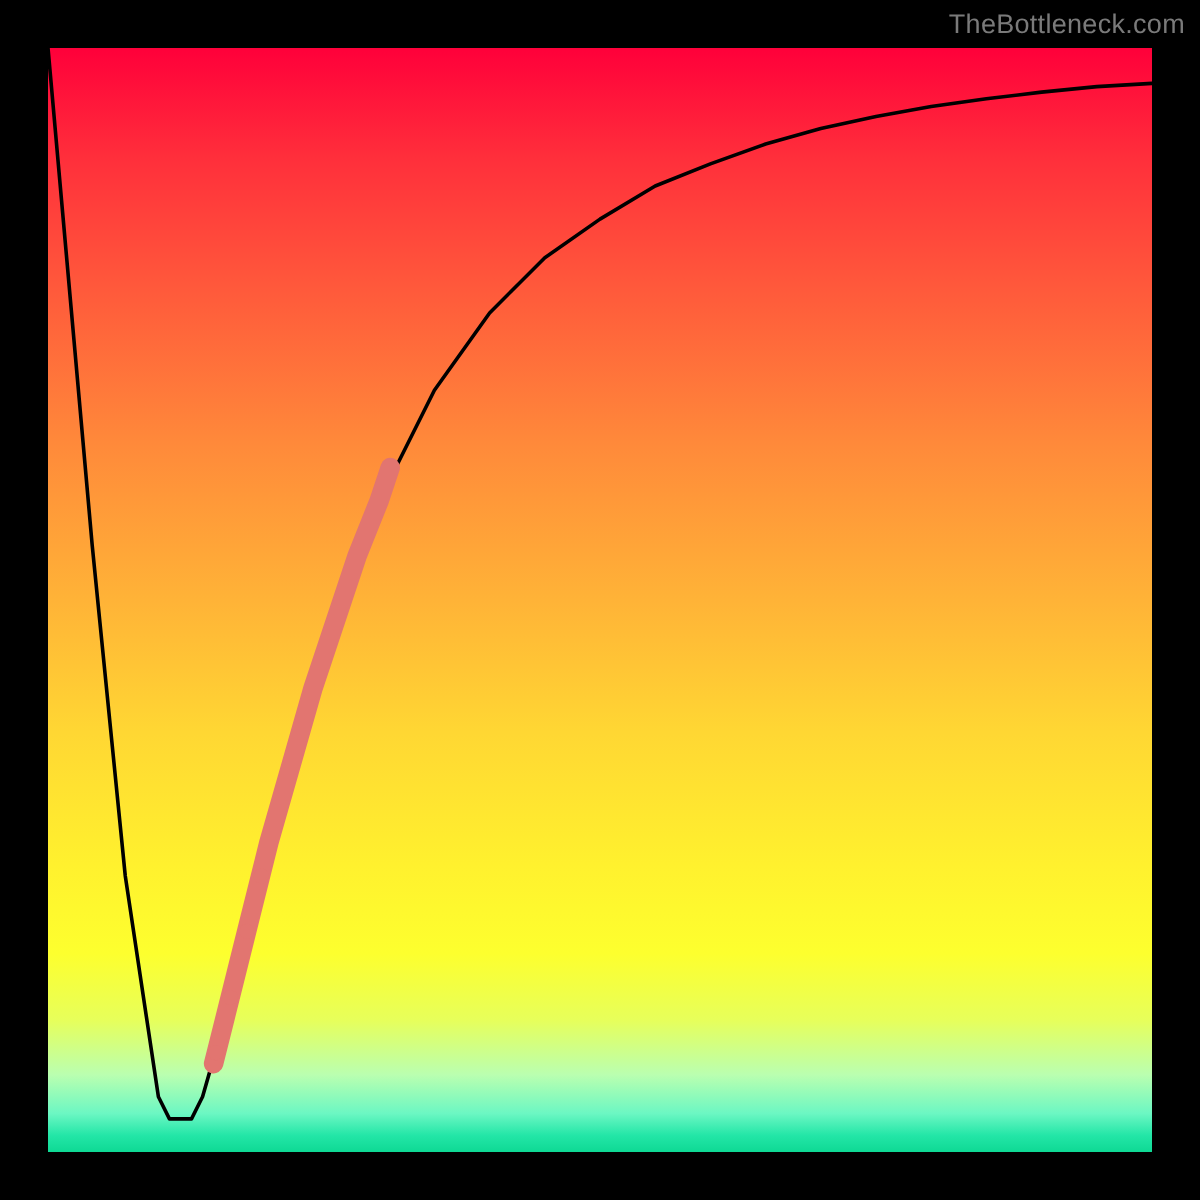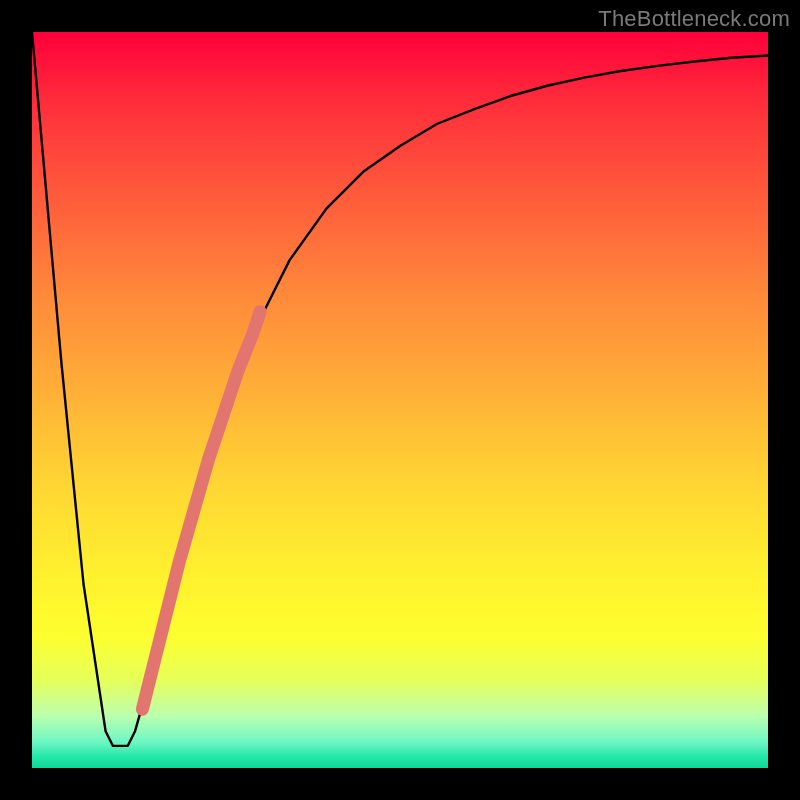--- a/index.html
+++ b/index.html
@@ -44,21 +44,21 @@
     left: 0;
     top: 0;
     width: 100%;
     height: 100%;
   }
   .watermark {
     position: absolute;
     top: 6px;
     right: 10px;
     color: #7a7a7a;
-    font-size: 22px;
+    font-size: 18px;
     letter-spacing: 0.2px;
     user-select: none;
   }
 </style>
 </head>
 <body>
 
 <div class="frame">
   <div class="plot">
     <svg viewBox="0 0 736 736" preserveAspectRatio="none">

